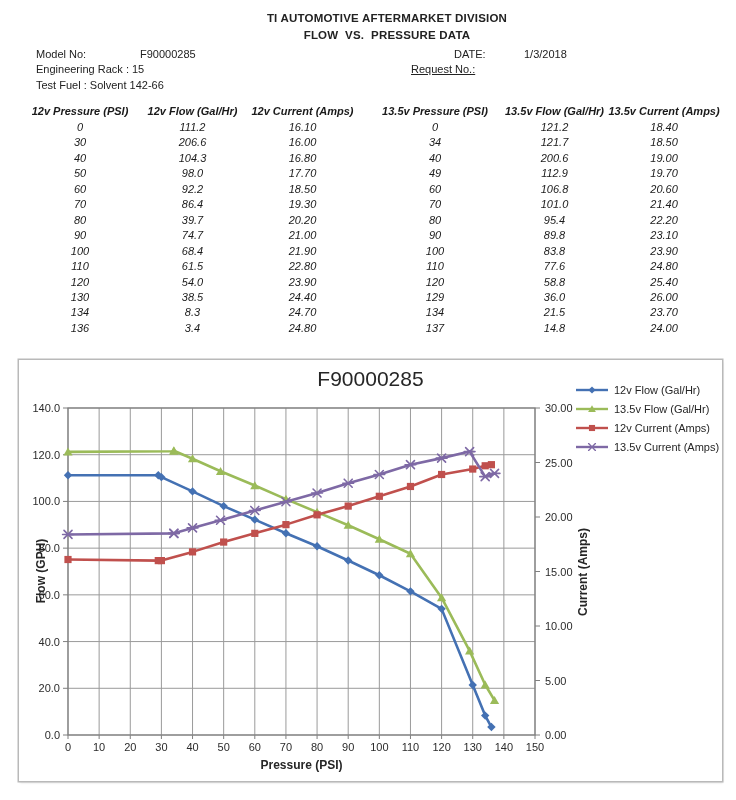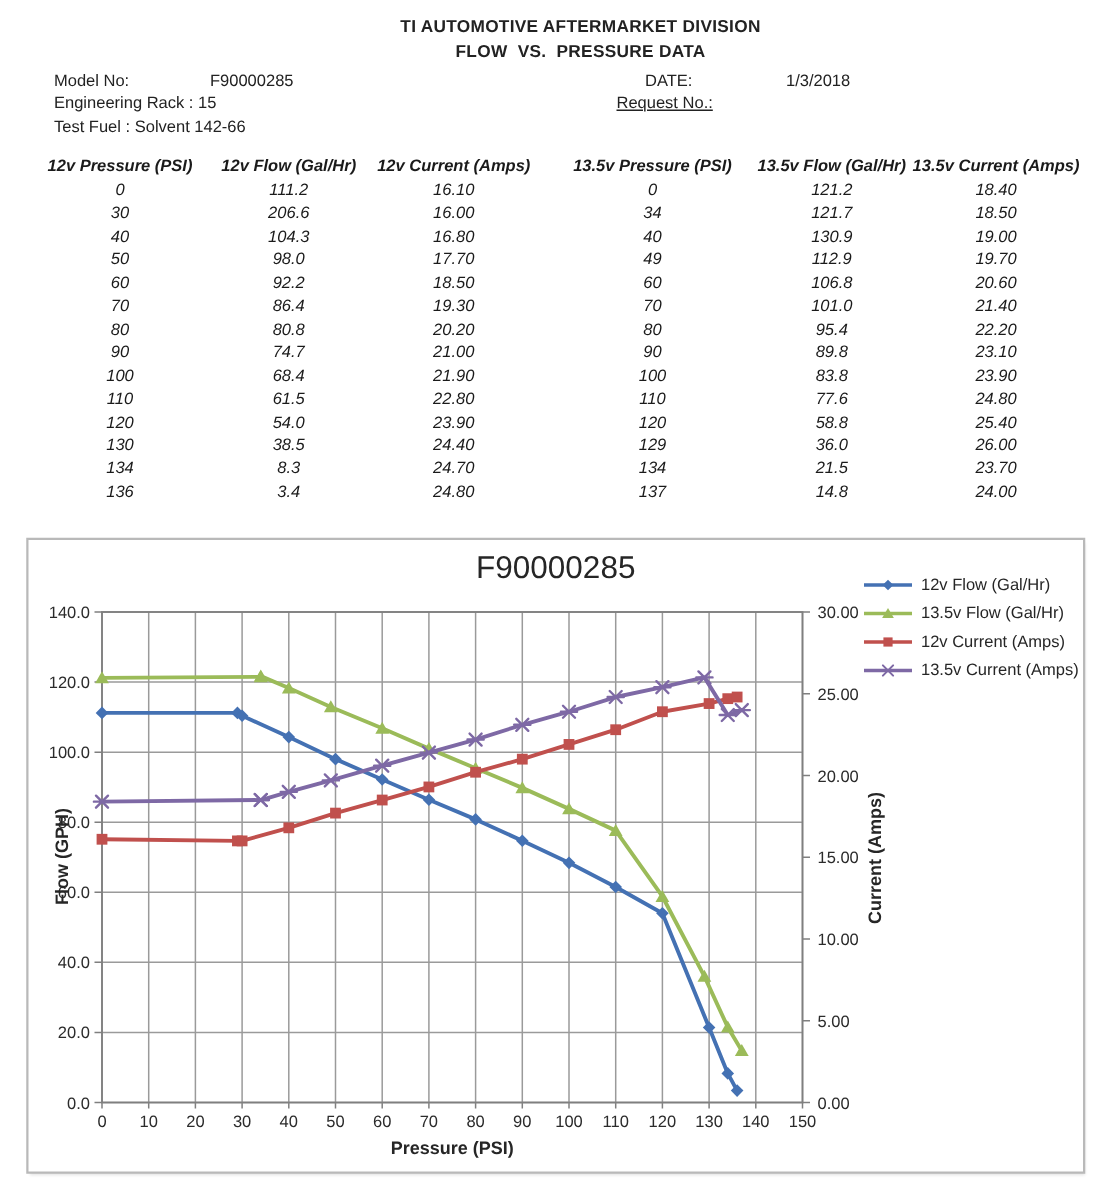--- a/index.html
+++ b/index.html
@@ -33,21 +33,21 @@
   svg text{font-family:"Liberation Sans",sans-serif;font-size:11px;fill:#2b2b2b;}
 </style>
 </head>
 <body>
 
 <div class="doc-title">TI AUTOMOTIVE AFTERMARKET DIVISION</div>
 <div class="doc-subtitle">FLOW  VS.  PRESSURE DATA</div>
 
 <span class="meta" style="left:36px;top:48px;">Model No:</span>
 <span class="meta" style="left:140px;top:48px;">F90000285</span>
-<span class="meta" style="left:430px;top:48px;text-align:center;">DATE:</span>
+<span class="meta" style="left:454px;top:48px;text-align:center;">DATE:</span>
 <span class="meta" style="left:524px;top:48px;">1/3/2018</span>
 <span class="meta" style="left:36px;top:63px;">Engineering Rack : 15</span>
 <span class="meta" style="left:411px;top:63px;text-decoration:underline;">Request No.:</span>
 <span class="meta" style="left:36px;top:79px;">Test Fuel : Solvent 142-66</span>
 
 <table class="data">
   <colgroup>
     <col style="width:130px">
       <col style="width:95px">
       <col style="width:125px">
@@ -80,21 +80,21 @@
         <td>16.00</td>
         <td>34</td>
         <td>121.7</td>
         <td>18.50</td>
       </tr>
       <tr>
         <td>40</td>
         <td>104.3</td>
         <td>16.80</td>
         <td>40</td>
-        <td>130.9</td>
+        <td>200.6</td>
         <td>19.00</td>
       </tr>
       <tr>
         <td>50</td>
         <td>98.0</td>
         <td>17.70</td>
         <td>49</td>
         <td>112.9</td>
         <td>19.70</td>
       </tr>
@@ -109,21 +109,21 @@
       <tr>
         <td>70</td>
         <td>86.4</td>
         <td>19.30</td>
         <td>70</td>
         <td>101.0</td>
         <td>21.40</td>
       </tr>
       <tr>
         <td>80</td>
-        <td>80.8</td>
+        <td>39.7</td>
         <td>20.20</td>
         <td>80</td>
         <td>95.4</td>
         <td>22.20</td>
       </tr>
       <tr>
         <td>90</td>
         <td>74.7</td>
         <td>21.00</td>
         <td>90</td>

